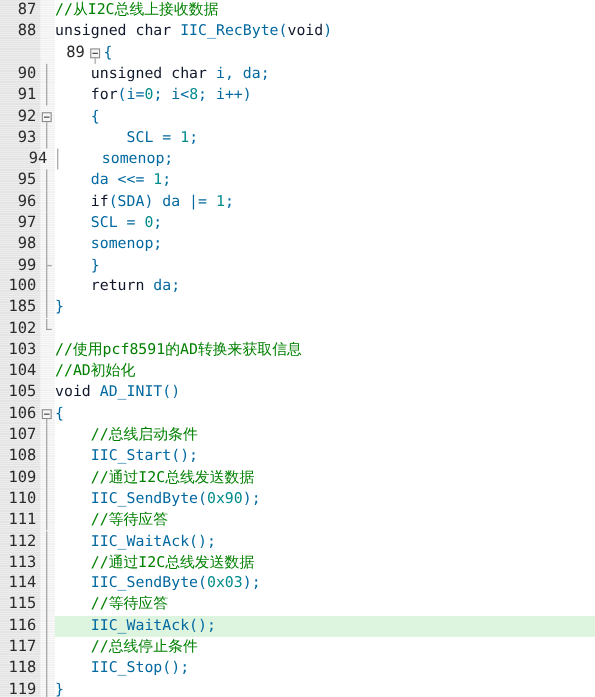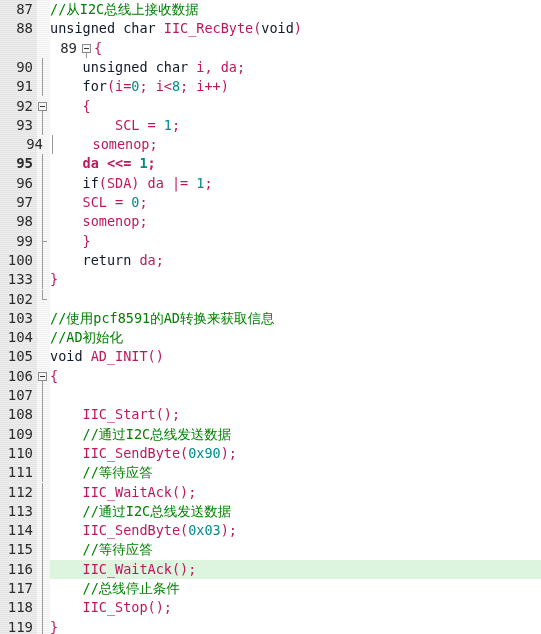--- a/index.html
+++ b/index.html
@@ -139,50 +139,50 @@
     left: 1px;
     top: 9px;
     width: 4px;
     height: 1px;
     background: #9a9a9a;
   }
   
   .tok-comment { color: #008000; }
   .tok-keyword { color: #0f172a; }
   .tok-number  { color: #008b8b; }
-  .tok-plain   { color: #be185d; }
+  .tok-plain   { color: #0369a1; }
 </style>
 </head>
 <body>
 
 <div id="editor">
   <div class="gutter-bg"></div>
   <div class="fold-bg"></div>
   <div class="lines" id="lines-root">
       <div class="row" style="top: 0px; position: absolute; left: 0px; width: 541px;"><div class="lineno">87</div><div class="foldcell"></div><div class="code-cell"><span class="tok-comment">//从I2C总线上接收数据</span></div></div>
       <div class="row" style="top: 19.3px; position: absolute; left: 0px; width: 541px;"><div class="lineno">88</div><div class="foldcell"></div><div class="code-cell"><span class="tok-keyword">unsigned char </span><span class="tok-plain">IIC_RecByte(</span><span class="tok-keyword">void</span><span class="tok-plain">)</span></div></div>
       <div class="row" style="top: 38.6px; position: absolute; left: 0px; width: 541px; margin-left: 44px;"><div class="lineno">89</div><div class="foldcell"><span class="fold-box"></span><span class="fold-line from-box"></span></div><div class="code-cell"><span class="tok-plain">{</span></div></div>
       <div class="row" style="top: 57.9px; position: absolute; left: 0px; width: 541px;"><div class="lineno">90</div><div class="foldcell"><span class="fold-line"></span></div><div class="code-cell"><span class="tok-plain">    </span><span class="tok-keyword">unsigned char </span><span class="tok-plain">i, da;</span></div></div>
       <div class="row" style="top: 77.2px; position: absolute; left: 0px; width: 541px;"><div class="lineno">91</div><div class="foldcell"><span class="fold-line"></span></div><div class="code-cell"><span class="tok-plain">    </span><span class="tok-keyword">for</span><span class="tok-plain">(i=</span><span class="tok-number">0</span><span class="tok-plain">; i&lt;</span><span class="tok-number">8</span><span class="tok-plain">; i++)</span></div></div>
       <div class="row" style="top: 96.5px; position: absolute; left: 0px; width: 541px;"><div class="lineno">92</div><div class="foldcell"><span class="fold-box"></span><span class="fold-line from-box"></span></div><div class="code-cell"><span class="tok-plain">    {</span></div></div>
       <div class="row" style="top: 115.8px; position: absolute; left: 0px; width: 541px;"><div class="lineno">93</div><div class="foldcell"><span class="fold-line"></span></div><div class="code-cell"><span class="tok-plain">        SCL = </span><span class="tok-number">1</span><span class="tok-plain">;</span></div></div>
       <div class="row" style="top: 135.1px; position: absolute; left: 0px; width: 541px; margin-left: 10px;"><div class="lineno">94</div><div class="foldcell"><span class="fold-line"></span></div><div class="code-cell"><span class="tok-plain">    somenop;</span></div></div>
-      <div class="row" style="top: 154.4px; position: absolute; left: 0px; width: 523px; font-weight: bold;"><div class="lineno">95</div><div class="foldcell"><span class="fold-line"></span></div><div class="code-cell"><span class="tok-plain">    da &lt;&lt;= </span><span class="tok-number">1</span><span class="tok-plain">;</span></div></div>
+      <div class="row" style="top: 154.4px; position: absolute; left: 0px; width: 523px;"><div class="lineno">95</div><div class="foldcell"><span class="fold-line"></span></div><div class="code-cell"><span class="tok-plain">    da &lt;&lt;= </span><span class="tok-number">1</span><span class="tok-plain">;</span></div></div>
       <div class="row" style="top: 173.7px; position: absolute; left: 0px; width: 541px;"><div class="lineno">96</div><div class="foldcell"><span class="fold-line"></span></div><div class="code-cell"><span class="tok-plain">    </span><span class="tok-keyword">if</span><span class="tok-plain">(SDA) da |= </span><span class="tok-number">1</span><span class="tok-plain">;</span></div></div>
       <div class="row" style="top: 193px; position: absolute; left: 0px; width: 541px;"><div class="lineno">97</div><div class="foldcell"><span class="fold-line"></span></div><div class="code-cell"><span class="tok-plain">    SCL = </span><span class="tok-number">0</span><span class="tok-plain">;</span></div></div>
       <div class="row" style="top: 212.3px; position: absolute; left: 0px; width: 541px;"><div class="lineno">98</div><div class="foldcell"><span class="fold-line"></span></div><div class="code-cell"><span class="tok-plain">    somenop;</span></div></div>
       <div class="row" style="top: 231.6px; position: absolute; left: 0px; width: 541px;"><div class="lineno">99</div><div class="foldcell"><span class="fold-tick"></span></div><div class="code-cell"><span class="tok-plain">    }</span></div></div>
       <div class="row" style="top: 250.9px; position: absolute; left: 0px; width: 541px;"><div class="lineno">100</div><div class="foldcell"><span class="fold-line"></span></div><div class="code-cell"><span class="tok-plain">    </span><span class="tok-keyword">return</span><span class="tok-plain"> da;</span></div></div>
-      <div class="row" style="top: 270.2px; position: absolute; left: 0px; width: 541px;"><div class="lineno">133</div><div class="foldcell"><span class="fold-line"></span></div><div class="code-cell"><span class="tok-plain">}</span></div></div>
+      <div class="row" style="top: 270.2px; position: absolute; left: 0px; width: 541px;"><div class="lineno">185</div><div class="foldcell"><span class="fold-line"></span></div><div class="code-cell"><span class="tok-plain">}</span></div></div>
       <div class="row" style="top: 289.5px; position: absolute; left: 0px; width: 541px; padding-left: 11px;"><div class="lineno">102</div><div class="foldcell"><span class="fold-end"></span></div><div class="code-cell"></div></div>
       <div class="row" style="top: 308.8px; position: absolute; left: 0px; width: 541px;"><div class="lineno">103</div><div class="foldcell"></div><div class="code-cell"><span class="tok-comment">//使用pcf8591的AD转换来获取信息</span></div></div>
       <div class="row" style="top: 328.1px; position: absolute; left: 0px; width: 541px;"><div class="lineno">104</div><div class="foldcell"></div><div class="code-cell"><span class="tok-comment">//AD初始化</span></div></div>
       <div class="row" style="top: 347.4px; position: absolute; left: 0px; width: 541px;"><div class="lineno">105</div><div class="foldcell"></div><div class="code-cell"><span class="tok-keyword">void</span><span class="tok-plain"> AD_INIT()</span></div></div>
       <div class="row" style="top: 366.7px; position: absolute; left: 0px; width: 541px;"><div class="lineno">106</div><div class="foldcell"><span class="fold-box"></span><span class="fold-line from-box"></span></div><div class="code-cell"><span class="tok-plain">{</span></div></div>
-      <div class="row" style="top: 386px; position: absolute; left: 0px; width: 541px;"><div class="lineno">107</div><div class="foldcell"><span class="fold-line"></span></div><div class="code-cell"><span class="tok-plain">    </span></div></div>
+      <div class="row" style="top: 386px; position: absolute; left: 0px; width: 541px;"><div class="lineno">107</div><div class="foldcell"><span class="fold-line"></span></div><div class="code-cell"><span class="tok-plain">    </span><span class="tok-comment">//总线启动条件</span></div></div>
       <div class="row" style="top: 405.3px; position: absolute; left: 0px; width: 541px;"><div class="lineno">108</div><div class="foldcell"><span class="fold-line"></span></div><div class="code-cell"><span class="tok-plain">    IIC_Start();</span></div></div>
       <div class="row" style="top: 424.6px; position: absolute; left: 0px; width: 468px;"><div class="lineno">109</div><div class="foldcell"><span class="fold-line"></span></div><div class="code-cell"><span class="tok-plain">    </span><span class="tok-comment">//通过I2C总线发送数据</span></div></div>
       <div class="row" style="top: 443.9px; position: absolute; left: 0px; width: 541px;"><div class="lineno">110</div><div class="foldcell"><span class="fold-line"></span></div><div class="code-cell"><span class="tok-plain">    IIC_SendByte(</span><span class="tok-number">0x90</span><span class="tok-plain">);</span></div></div>
       <div class="row" style="top: 463.2px; position: absolute; left: 0px; width: 541px;"><div class="lineno">111</div><div class="foldcell"><span class="fold-line"></span></div><div class="code-cell"><span class="tok-plain">    </span><span class="tok-comment">//等待应答</span></div></div>
       <div class="row" style="top: 482.5px; position: absolute; left: 0px; width: 541px; padding-left: 48px;"><div class="lineno">112</div><div class="foldcell"><span class="fold-line"></span></div><div class="code-cell"><span class="tok-plain">    IIC_WaitAck();</span></div></div>
       <div class="row" style="top: 501.8px; position: absolute; left: 0px; width: 484px;"><div class="lineno">113</div><div class="foldcell"><span class="fold-line"></span></div><div class="code-cell"><span class="tok-plain">    </span><span class="tok-comment">//通过I2C总线发送数据</span></div></div>
       <div class="row" style="top: 521.1px; position: absolute; left: 0px; width: 541px;"><div class="lineno">114</div><div class="foldcell"><span class="fold-line"></span></div><div class="code-cell"><span class="tok-plain">    IIC_SendByte(</span><span class="tok-number">0x03</span><span class="tok-plain">);</span></div></div>
       <div class="row" style="top: 540.4px; position: absolute; left: 0px; width: 448px;"><div class="lineno">115</div><div class="foldcell"><span class="fold-line"></span></div><div class="code-cell"><span class="tok-plain">    </span><span class="tok-comment">//等待应答</span></div></div>
       <div class="row hl" style="top: 559.7px; position: absolute; left: 0px; width: 541px;"><div class="lineno">116</div><div class="foldcell"><span class="fold-line"></span></div><div class="code-cell"><span class="tok-plain">    IIC_WaitAck();</span></div></div>
       <div class="row" style="top: 579px; position: absolute; left: 0px; width: 446px;"><div class="lineno">117</div><div class="foldcell"><span class="fold-line"></span></div><div class="code-cell"><span class="tok-plain">    </span><span class="tok-comment">//总线停止条件</span></div></div>

